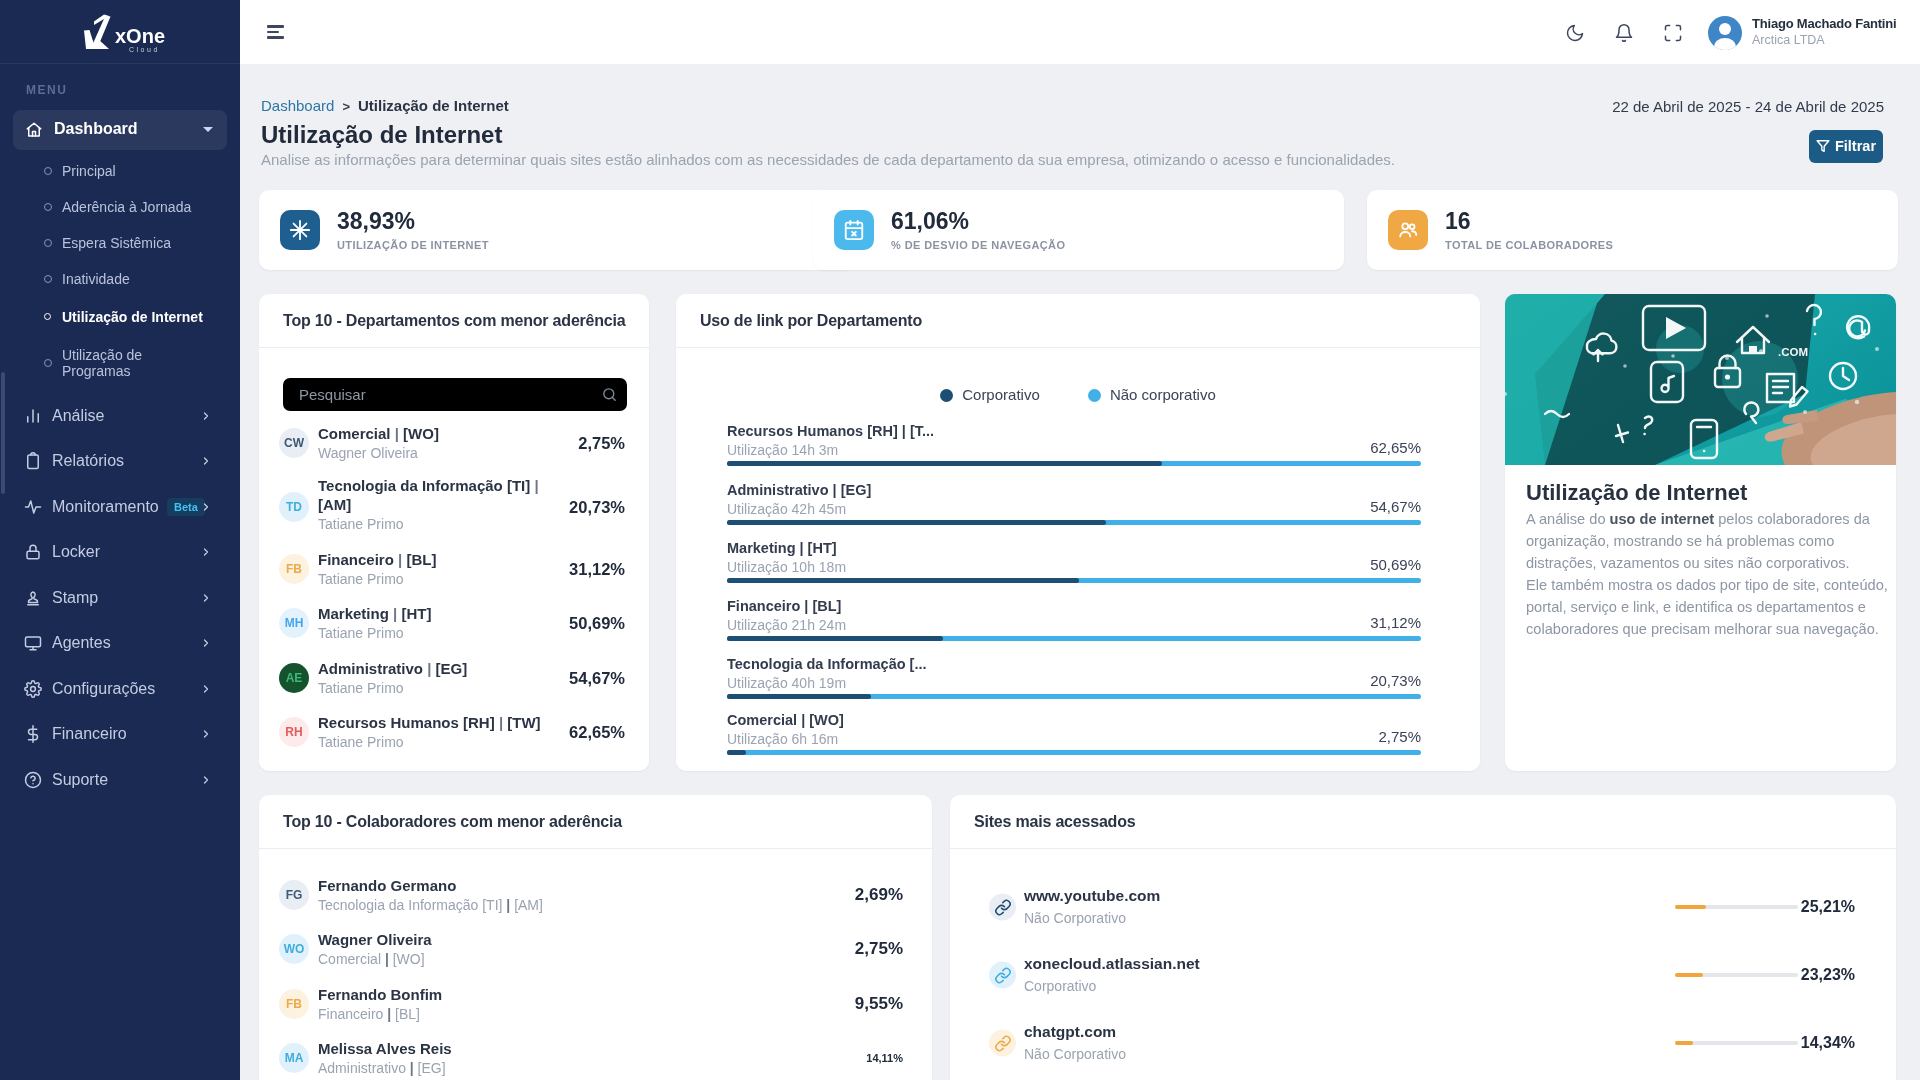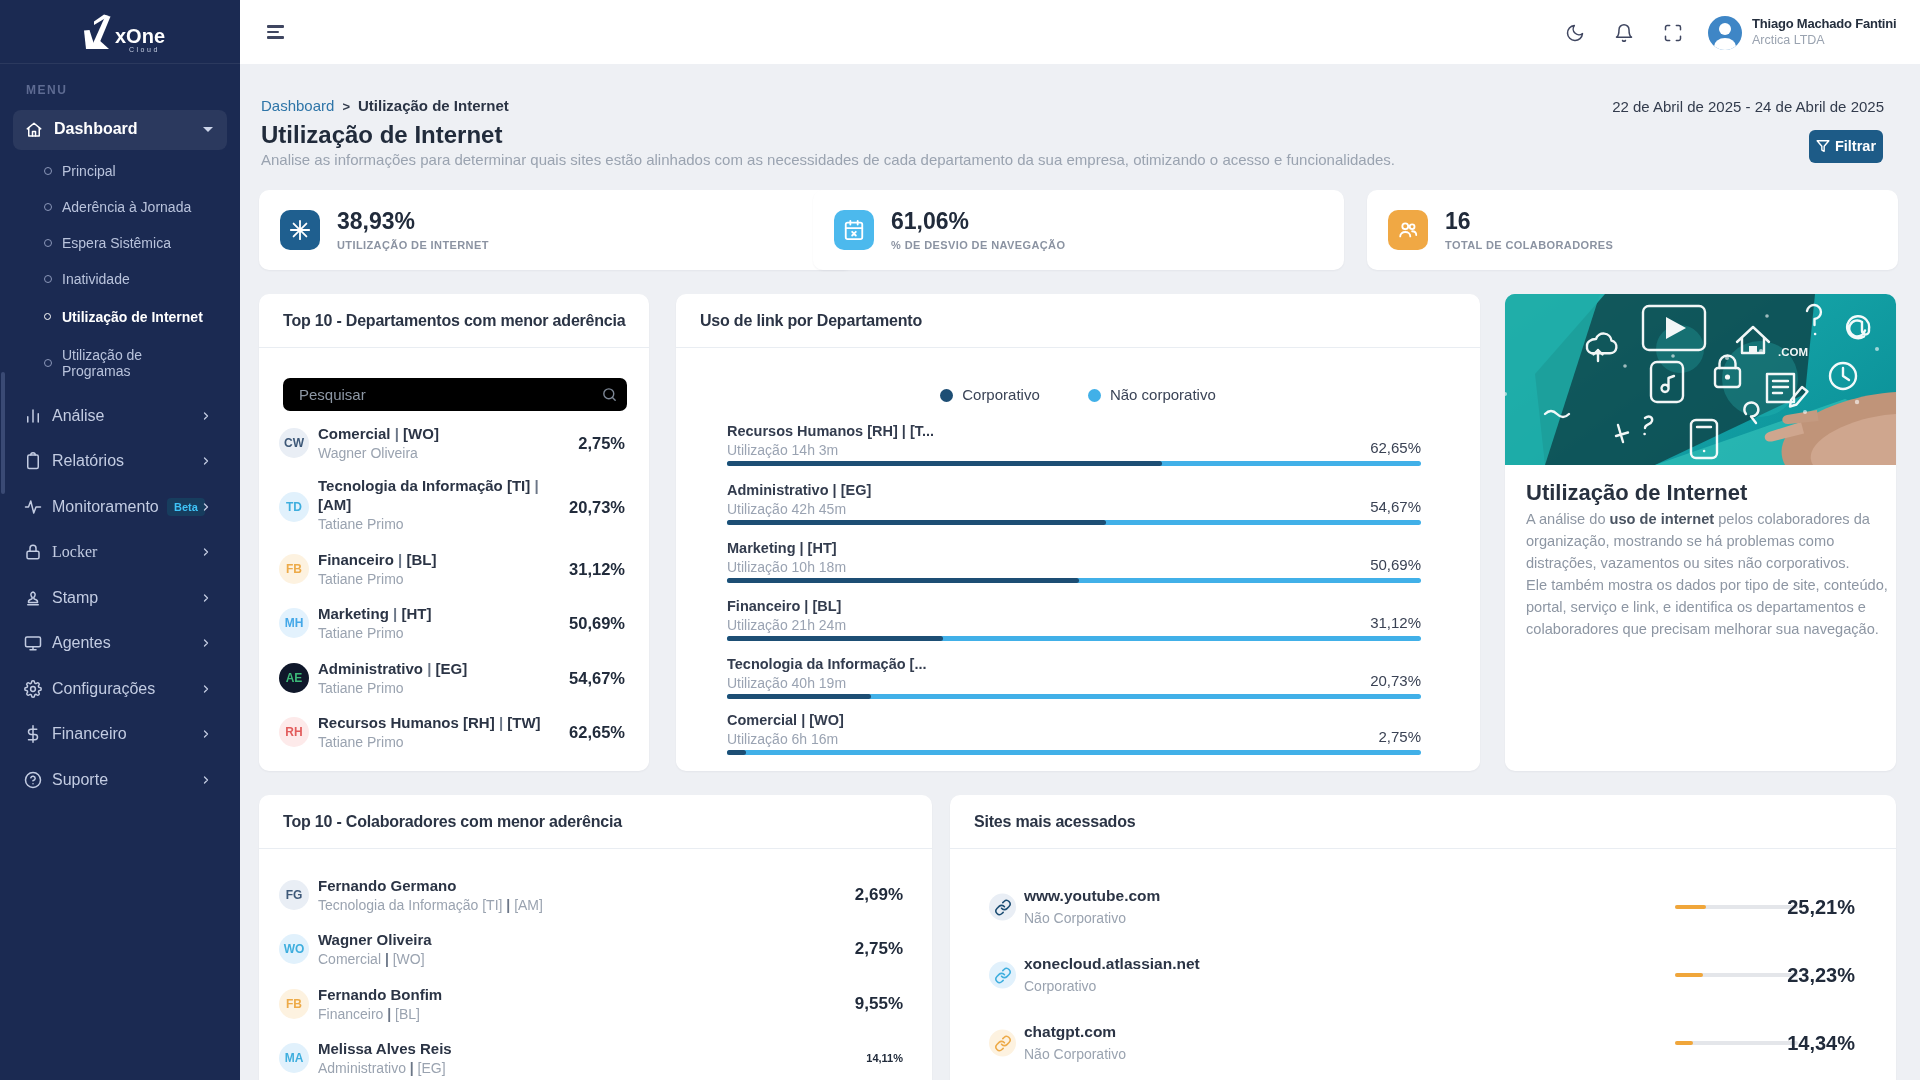--- a/index.html
+++ b/index.html
@@ -92,21 +92,21 @@
 #cC .para b { color:#4a5462; }
 
 
 .erow { position:absolute; left:24px; right:41px; }
 .ecirc { position:absolute; left:15px; top:50%; transform:translateY(-50%); width:27px; height:27px; border-radius:50%; }
 .ecirc svg { position:absolute; left:50%; top:50%; transform:translate(-50%,-50%); }
 .ename { position:absolute; left:50px; top:50%; font-size:15.5px; font-weight:bold; color:#2b3445; transform:translateY(-100%); margin-top:-2px; }
 .esub { position:absolute; left:50px; top:50%; font-size:14px; color:#9aa3b0; margin-top:3px; }
 .etrack { position:absolute; left:701px; top:50%; margin-top:-2px; width:123px; height:4px; border-radius:2px; background:#e4e6ea; }
 .efill { position:absolute; left:0; top:0; height:4px; border-radius:2px; background:#f0a63a; }
-.epct { position:absolute; right:0; top:50%; transform:translateY(-50%); font-size:20px; font-weight:bold; color:#212b3b; }
+.epct { position:absolute; right:0; top:50%; transform:translateY(-50%); font-size:16px; font-weight:bold; color:#212b3b; }
 </style>
 </head>
 <body>
 <div id="root">
 
 <aside id="sidebar">
   <div id="logo">
     <svg width="90" height="42" viewBox="0 0 90 42">
       <g fill="#fff">
         <polygon points="26.5,4.5 21.5,3.5 6.5,37 13,37"></polygon>
@@ -175,21 +175,21 @@
   <div class="mitem" style="top:492px;">
     <svg width="18" height="18" viewBox="0 0 24 24" fill="none" stroke="#c3cce2" stroke-width="2" stroke-linecap="round" stroke-linejoin="round">
           <path d="M2 12h4l3-8 4 16 3-8h6"></path>
         </svg>
     <span class="mtxt">Monitoramento</span>
     <span class="beta">Beta</span>
     <svg class="chev" width="12" height="12" viewBox="0 0 24 24" fill="none" stroke="#c3cce2" stroke-width="2.5" stroke-linecap="round" stroke-linejoin="round">
           <path d="m9 18 6-6-6-6"></path>
         </svg>
   </div>
-  <div class="mitem" style="top:537px;font-family:Liberation Serif, serif;">
+  <div class="mitem" style="top:537px;">
     <svg width="18" height="18" viewBox="0 0 24 24" fill="none" stroke="#c3cce2" stroke-width="2" stroke-linecap="round" stroke-linejoin="round">
           <rect x="4" y="11" width="16" height="10" rx="2"></rect>
           <path d="M8 11V7a4 4 0 0 1 8 0v4"></path>
         </svg>
     <span class="mtxt">Locker</span>
     <svg class="chev" width="12" height="12" viewBox="0 0 24 24" fill="none" stroke="#c3cce2" stroke-width="2.5" stroke-linecap="round" stroke-linejoin="round">
           <path d="m9 18 6-6-6-6"></path>
         </svg>
   </div>
   <div class="mitem" style="top:583px;">
@@ -343,21 +343,21 @@
       <span class="lsub">Tatiane Primo</span>
       <span class="lpct">31,12%</span>
     </div>
     <div class="lrow" style="top:306px; height:46px;">
       <span class="avt" style="background:#e3f2fd; color:#44a8e8;">MH</span>
       <span class="lname">Marketing <span class="sep2">|</span> [HT]</span>
       <span class="lsub">Tatiane Primo</span>
       <span class="lpct">50,69%</span>
     </div>
     <div class="lrow" style="top:361px; height:46px;">
-      <span class="avt" style="background:#0f172a; color:#3cb878;">AE</span>
+      <span class="avt" style="background:#14532d; color:#3cb878;">AE</span>
       <span class="lname">Administrativo <span class="sep2">|</span> [EG]</span>
       <span class="lsub">Tatiane Primo</span>
       <span class="lpct">54,67%</span>
     </div>
     <div class="lrow" style="top:415px; height:46px;">
       <span class="avt" style="background:#fdeaea; color:#e25c5c;">RH</span>
       <span class="lname">Recursos Humanos [RH] <span class="sep2">|</span> [TW]</span>
       <span class="lsub">Tatiane Primo</span>
       <span class="lpct">62,65%</span>
     </div>

